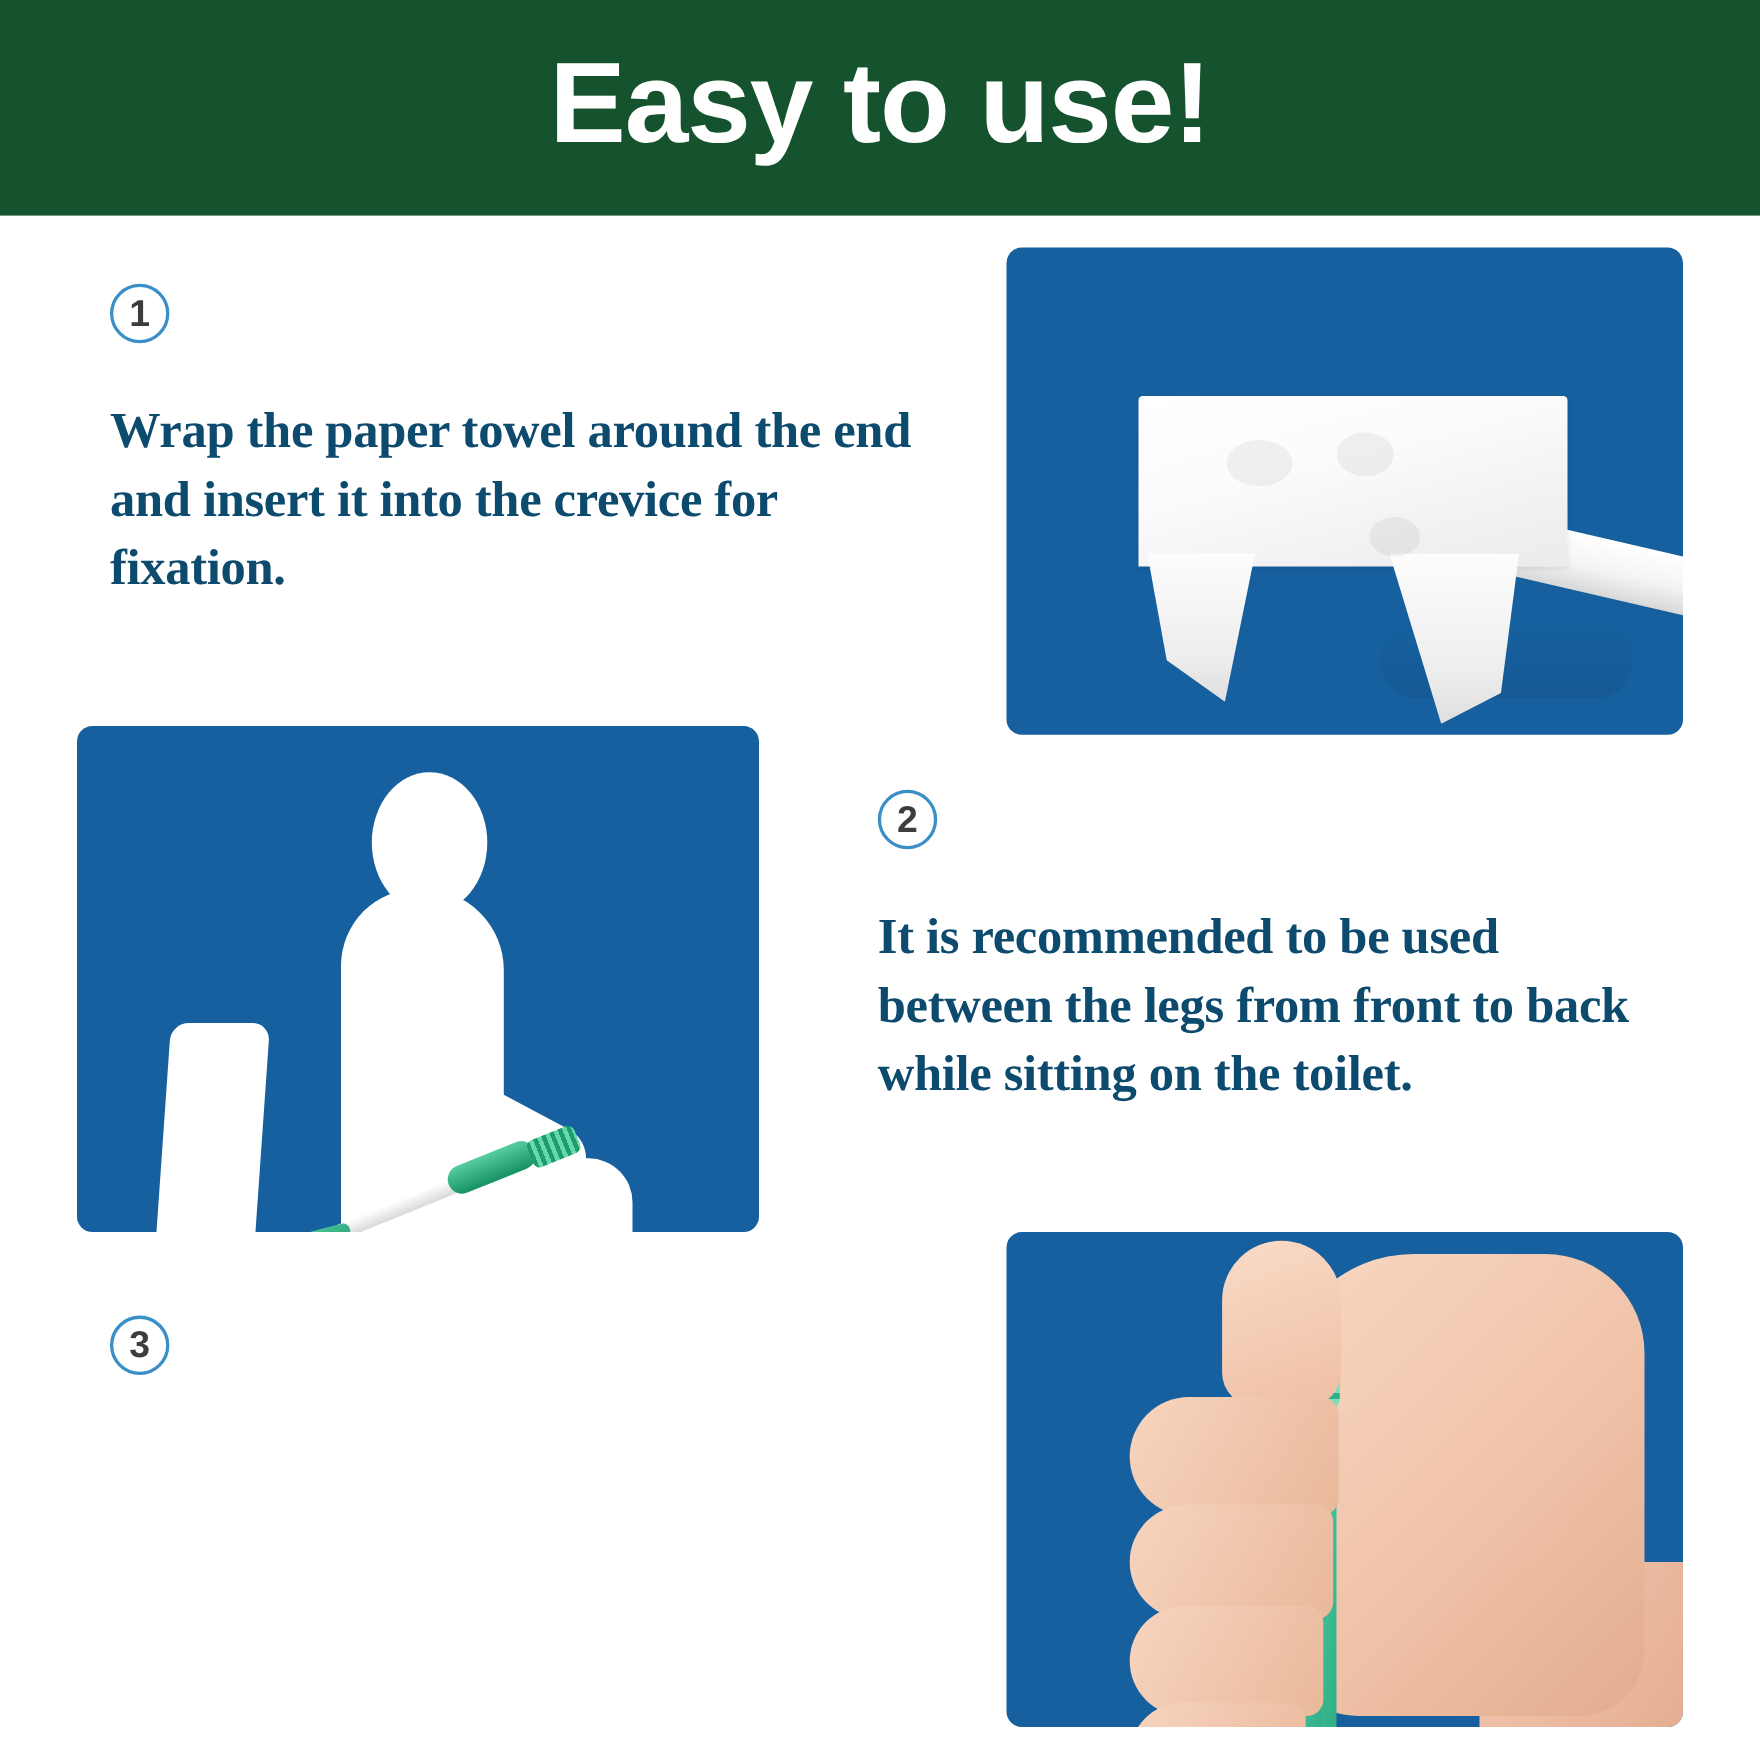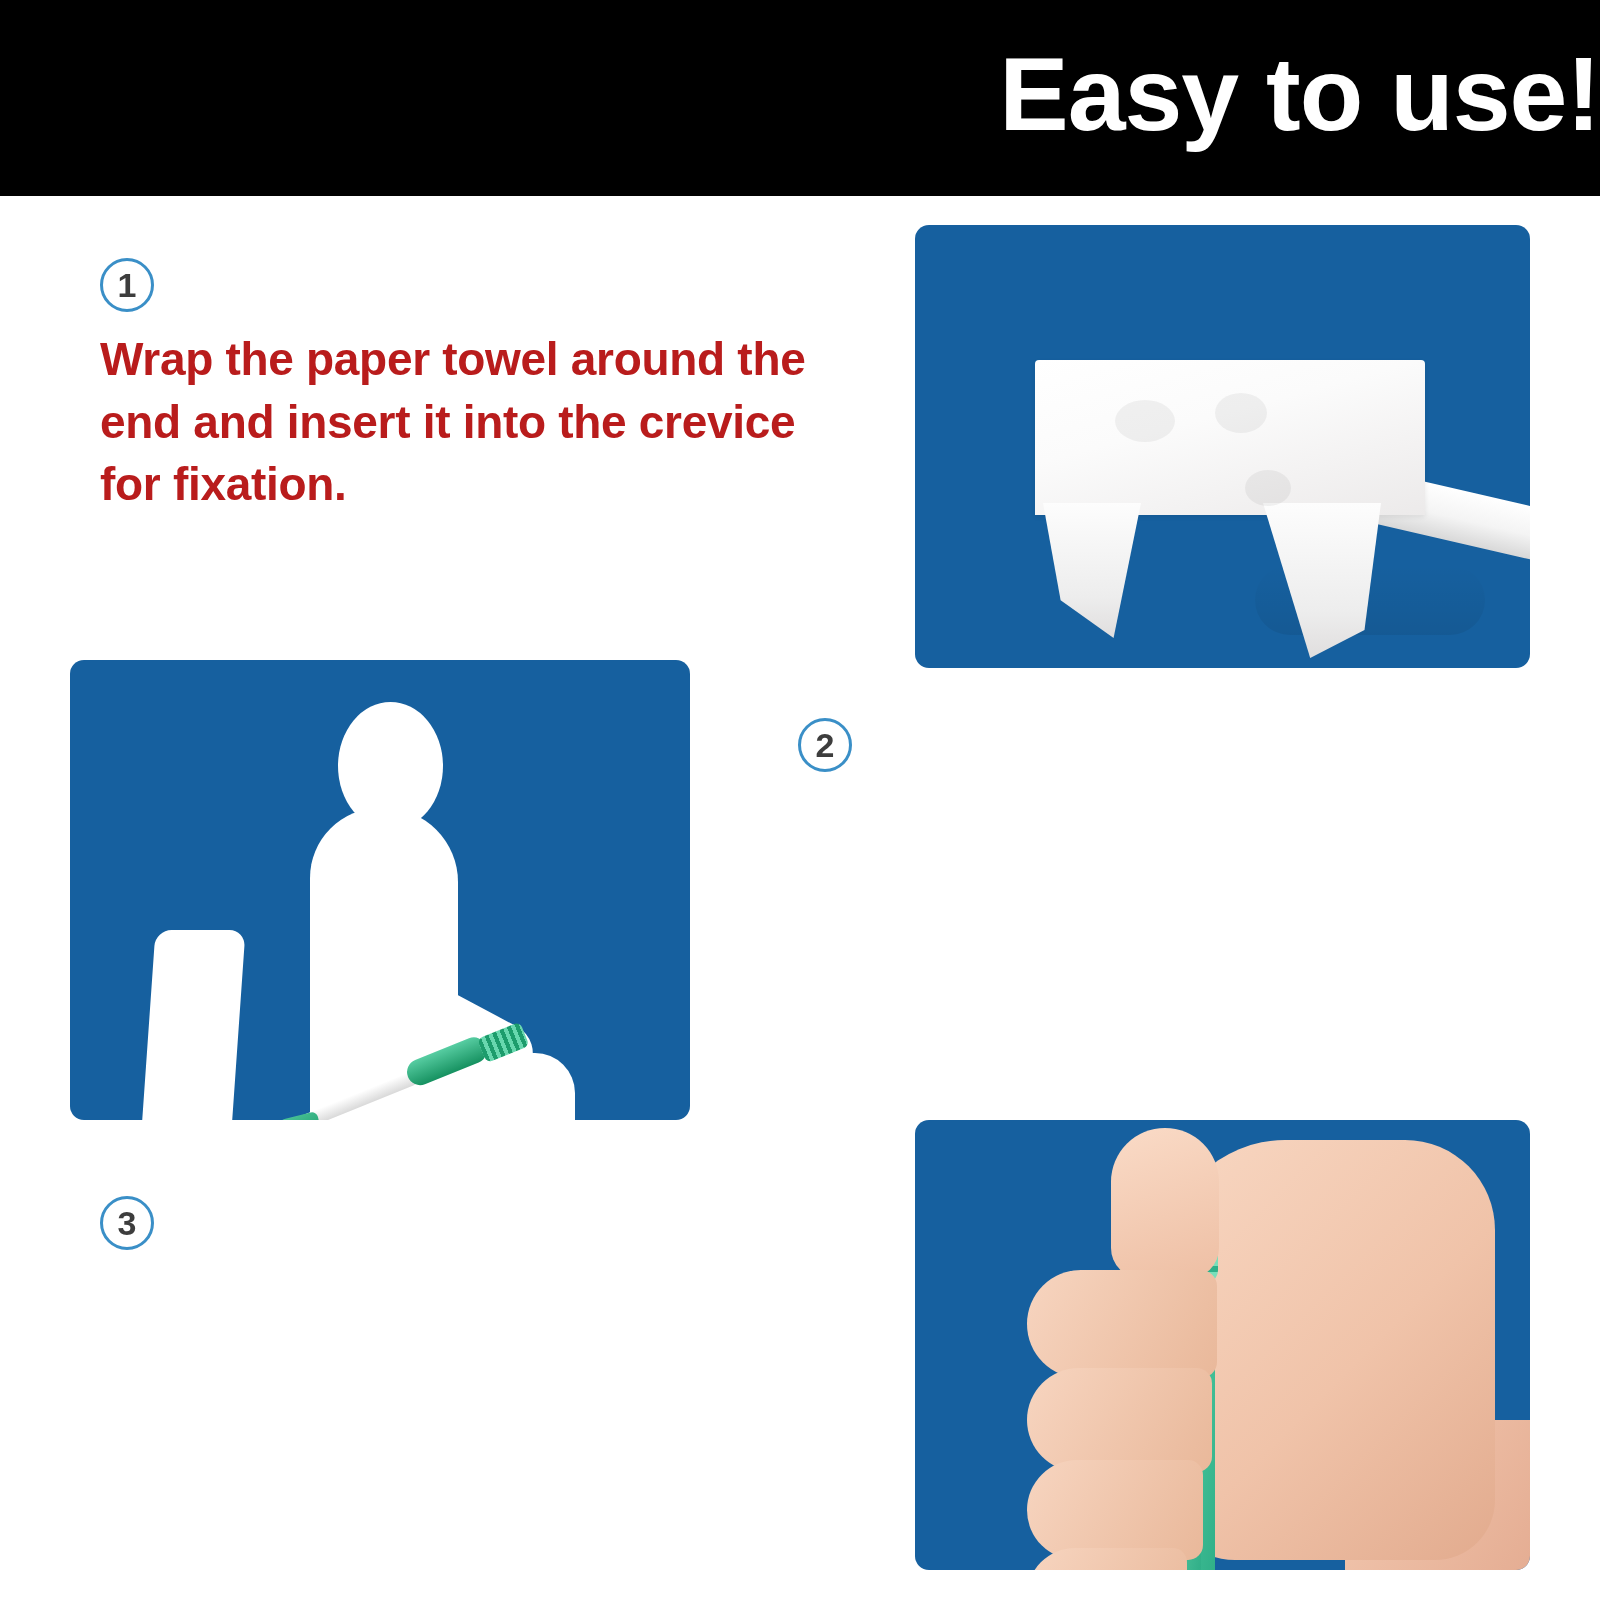--- a/index.html
+++ b/index.html
@@ -20,24 +20,24 @@
     background: #ffffff;
   }
 
   
   .header {
     position: absolute;
     left: 0;
     top: 0;
     width: 1600px;
     height: 196px;
-    background: #000000;
+    background: #14532d;
     display: flex;
     align-items: center;
-    justify-content: flex-end;
+    justify-content: center;
   }
   .header-title {
     color: #ffffff;
     font-family: "Liberation Sans", sans-serif;
     font-weight: bold;
     font-size: 104px;
     letter-spacing: -1px;
     line-height: 1;
     margin: 0;
     padding-bottom: 8px;
@@ -57,26 +57,26 @@
     display: flex;
     align-items: center;
     justify-content: center;
     color: #3d3d3d;
     font-weight: bold;
     font-size: 34px;
     line-height: 1;
     font-family: "Liberation Sans", sans-serif;
   }
   .step-text {
-    margin-top: 16px;
-    color: #b91c1c;
+    margin-top: 48px;
+    color: #0c4a6e;
     font-weight: bold;
     font-size: 46px;
     line-height: 1.36;
-    font-family: Liberation Sans, sans-serif;
+    font-family: Liberation Serif, serif;
     letter-spacing: -0.3px;
   }
 
   #step-1 { left: 100px; top: 258px; width: 760px; }
   #step-2 { left: 798px; top: 718px; width: 720px; }
   #step-3 { left: 100px; top: 1196px; width: 780px; }
 
   
   .panel {
     position: absolute;
@@ -345,20 +345,21 @@
     <h1 class="header-title">Easy to use!</h1>
   </div>
 
   <div class="step" id="step-1">
     <div class="step-badge">1</div>
     <div class="step-text">Wrap the paper towel around the end and insert it into the crevice for fixation.</div>
   </div>
 
   <div class="step" id="step-2">
     <div class="step-badge">2</div>
+    <div class="step-text">It is recommended to be used between the legs from front to back while sitting on the toilet.</div>
   </div>
 
   <div class="step" id="step-3">
     <div class="step-badge">3</div>
   </div>
 
   <div class="panel" id="panel-towel">
     <div class="towel-wand"></div>
     <div class="towel-sheet">
       <div class="towel-shade"></div>

